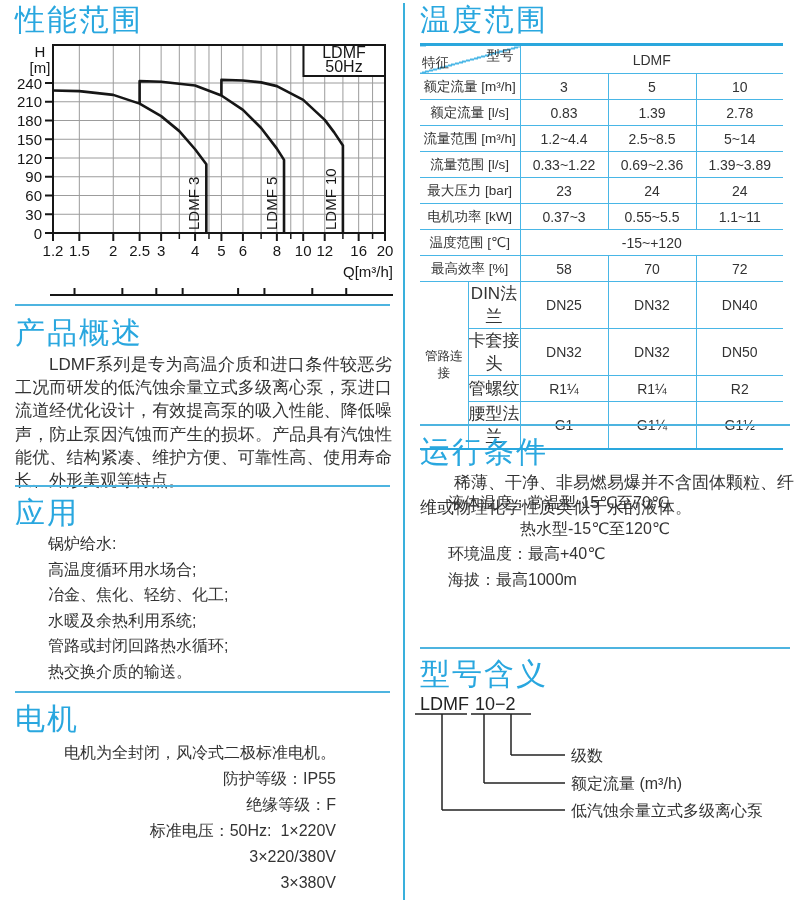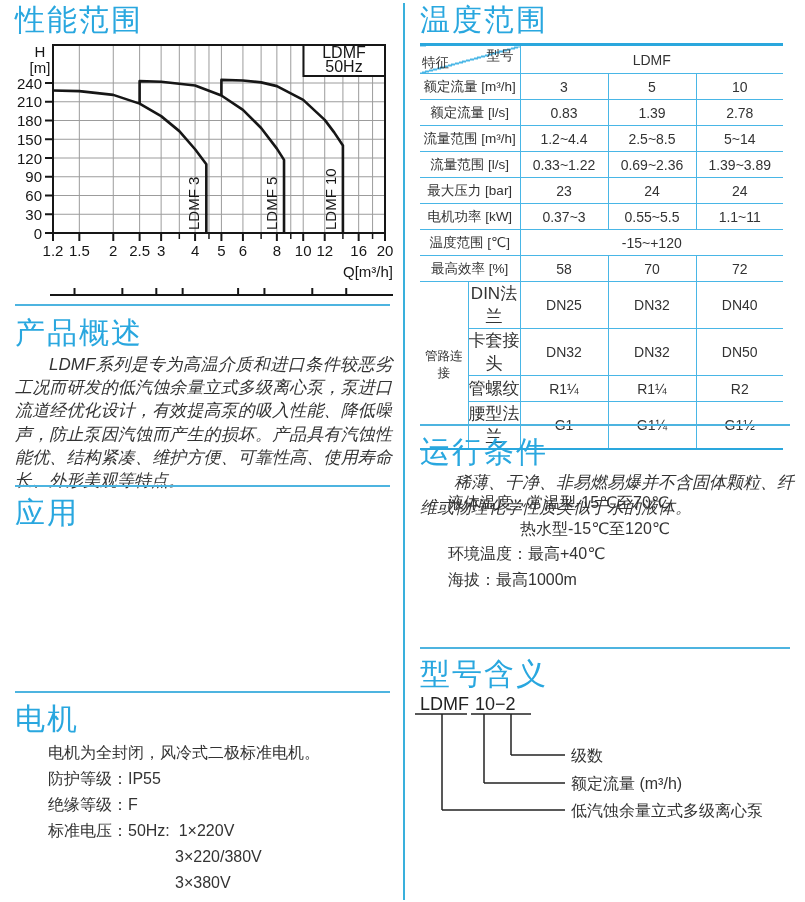--- a/index.html
+++ b/index.html
@@ -1,21 +1,21 @@
 <!DOCTYPE html>
 <html><head>
 <meta charset="utf-8">
 <style>
   html,body{margin:0;padding:0;background:#fff;}
   .page{position:relative;width:805px;height:902px;background:#fff;overflow:hidden;
         font-family:"Liberation Sans","DejaVu Sans",sans-serif;color:#3a3a3a;}
   h2{position:absolute;margin:0;font-size:30px;font-weight:500;letter-spacing:2px;color:#29a7df;line-height:34px;}
   .divider{position:absolute;height:1.5px;background:#4db4e0;}
   .col-divider{position:absolute;left:403px;top:3px;width:1.5px;height:897px;background:#39b0dc;}
-  .para{position:absolute;font-size:17px;line-height:23.2px;text-align:justify;text-indent:2em;color:#333;font-style:italic;}
+  .para{position:absolute;font-size:17px;line-height:23.2px;text-align:justify;text-indent:2em;color:#333;}
   .list{position:absolute;font-size:16px;line-height:25.6px;color:#333;}
   .tblock{position:absolute;font-size:16px;line-height:26px;color:#333;}
   .pre{white-space:pre;}
   .ind127{margin-left:127px;}
   .ind72{margin-left:72px;}
   
   .spec{position:absolute;left:420px;top:43px;width:363px;border-collapse:collapse;table-layout:fixed;
         border-top:3px solid #2aa7dd;border-bottom:2.5px solid #2aa7dd;color:#333;}
   .spec td{border-top:1.5px solid #49b6e6;border-left:1.5px solid #49b6e6;height:25px;
            text-align:center;font-size:14px;padding:0;overflow:hidden;vertical-align:middle;}
@@ -149,25 +149,33 @@
     </svg>
 
   <div class="divider" style="left:15px;top:304px;width:375px;"></div>
 
   <h2 style="left:15px;top:316px;">产品概述</h2>
   <div class="para" style="left:15px;top:353px;width:377px;">LDMF系列是专为高温介质和进口条件较恶劣工况而研发的低汽蚀余量立式多级离心泵，泵进口流道经优化设计，有效提高泵的吸入性能、降低噪声，防止泵因汽蚀而产生的损坏。产品具有汽蚀性能优、结构紧凑、维护方便、可靠性高、使用寿命长、外形美观等特点。</div>
 
   <div class="divider" style="left:15px;top:485px;width:375px;"></div>
 
   <h2 style="left:15px;top:496px;">应用</h2>
+  <div class="list" style="left:48px;top:531px;">
+    <div>锅炉给水:</div>
+    <div>高温度循环用水场合;</div>
+    <div>冶金、焦化、轻纺、化工;</div>
+    <div>水暖及余热利用系统;</div>
+    <div>管路或封闭回路热水循环;</div>
+    <div>热交换介质的输送。</div>
+  </div>
 
   <div class="divider" style="left:15px;top:691px;width:375px;"></div>
 
   <h2 style="left:15px;top:702px;text-align:center;">电机</h2>
-  <div class="tblock" style="left:48px;top:740px;">
+  <div class="tblock" style="left:64px;top:740px;text-align:right;">
     <div>电机为全封闭，风冷式二极标准电机。</div>
     <div><span>防护等级：</span><span>IP55</span></div>
     <div><span>绝缘等级：</span><span>F</span></div>
     <div><span>标准电压：</span><span class="pre">50Hz:  1×220V</span></div>
     <div class="ind127">3×220/380V</div>
     <div class="ind127">3×380V</div>
   </div>
 
   <h2 style="left:420px;top:3px;">温度范围</h2>
 

